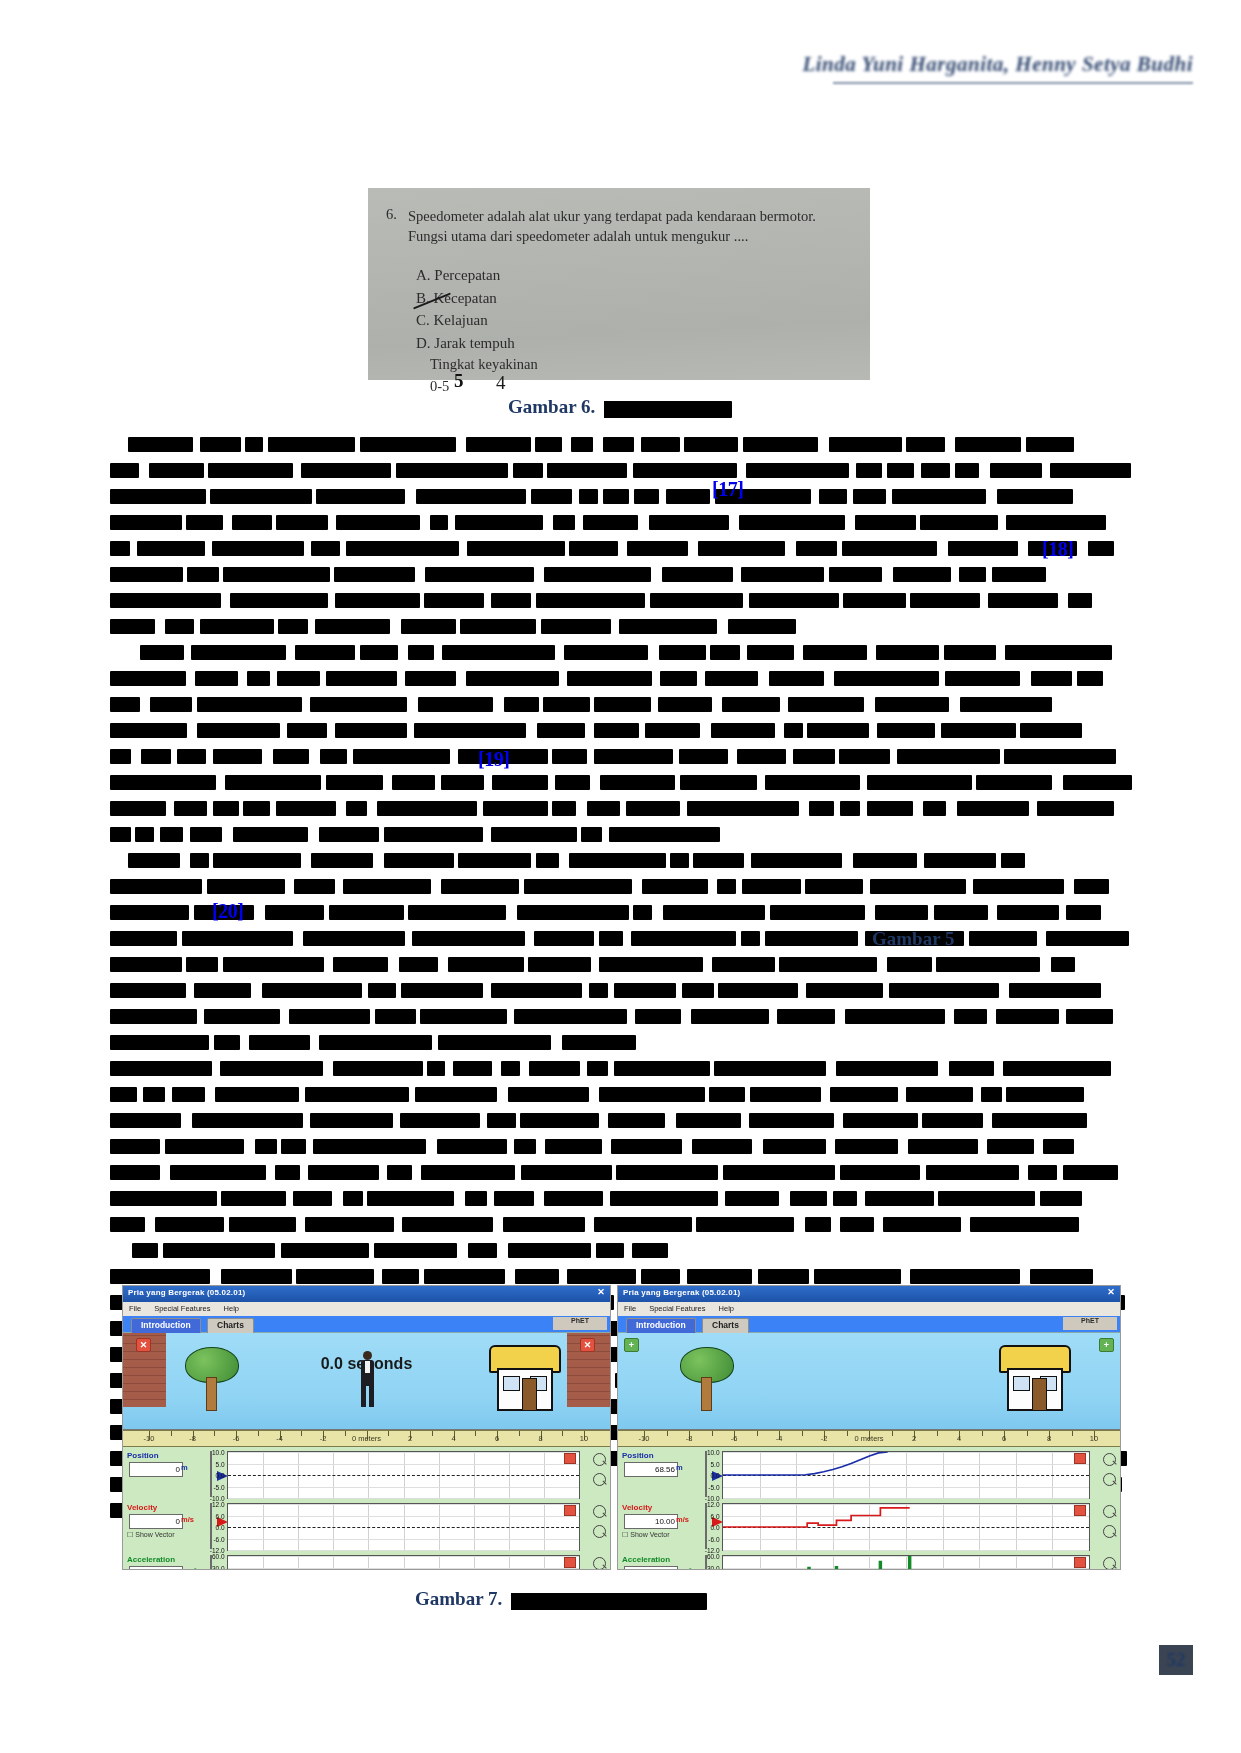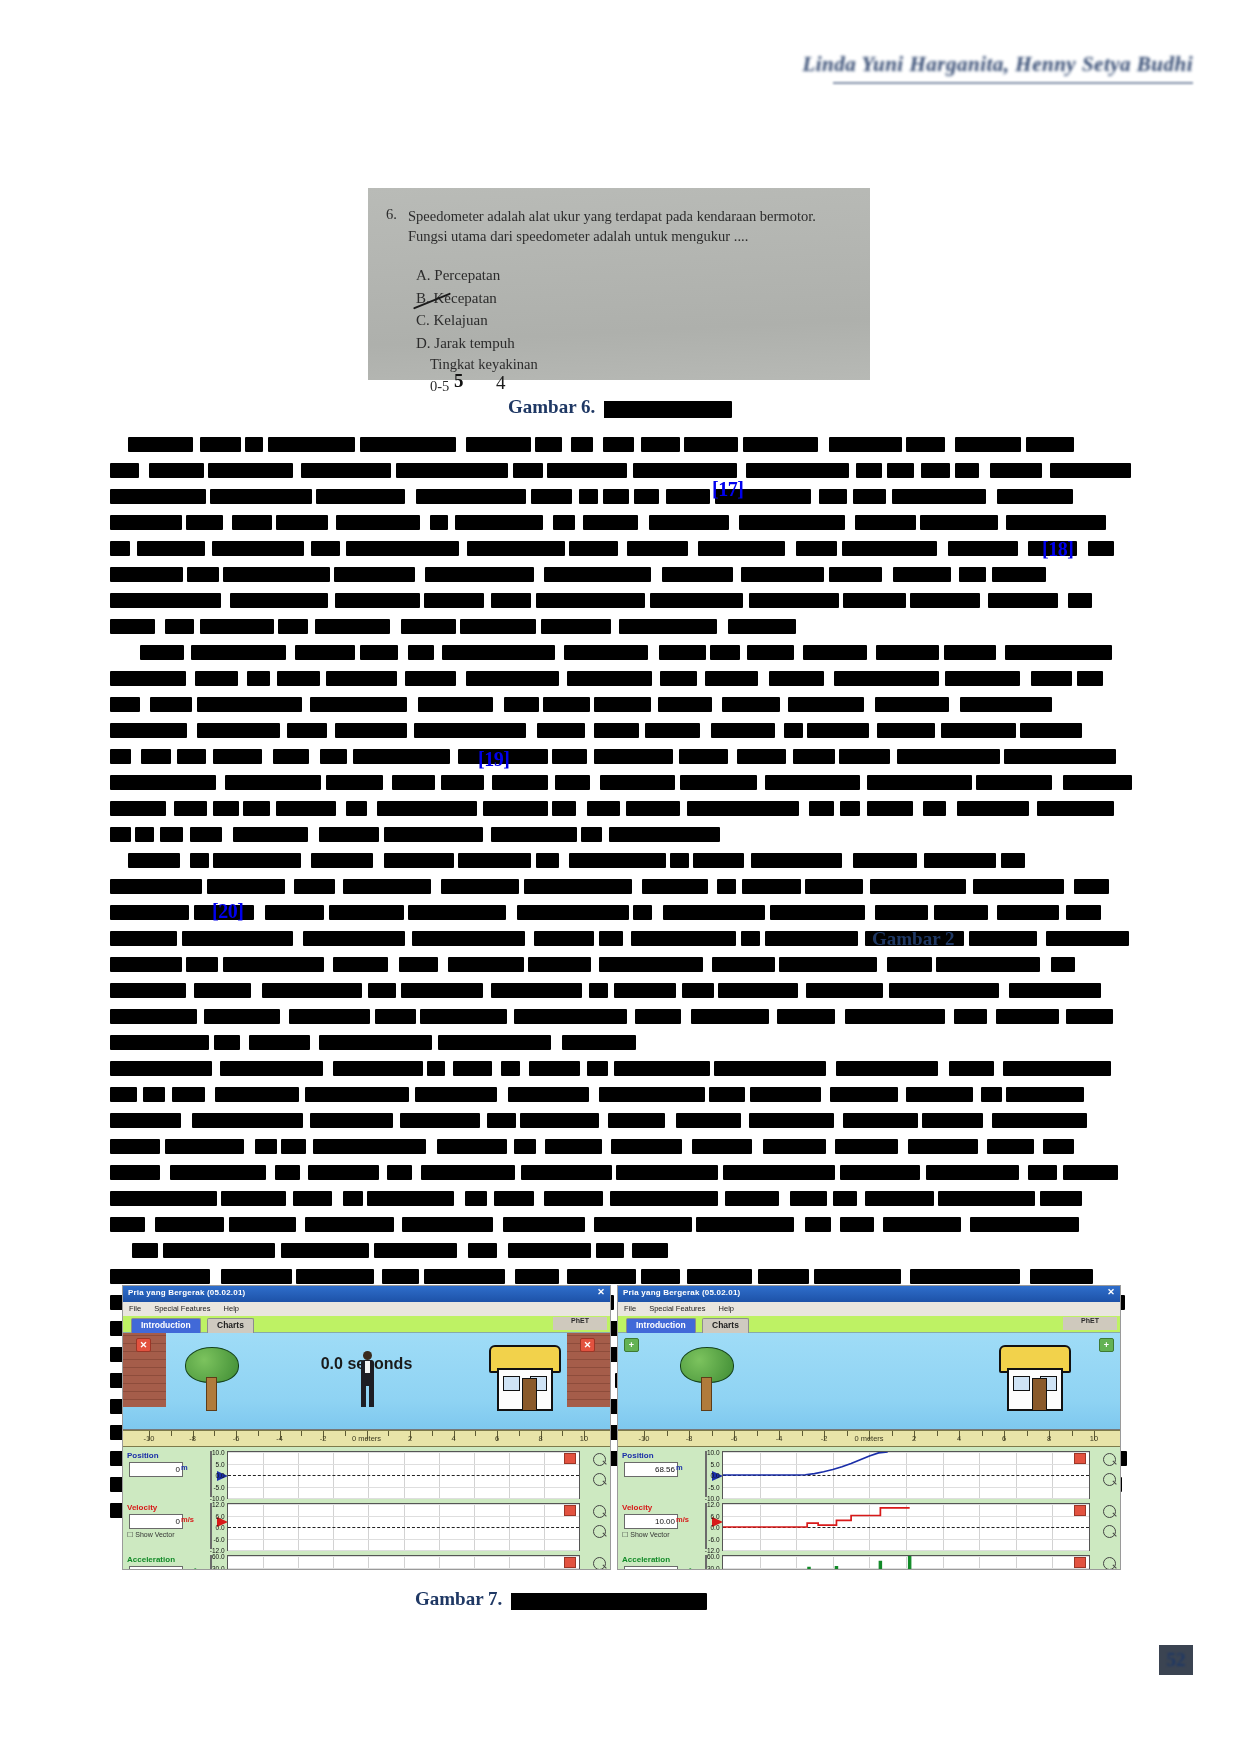--- a/index.html
+++ b/index.html
@@ -45,21 +45,21 @@
   
   .sim{position:absolute;top:1285px;border:1px solid #9a9a9a;background:#ece9e2;
        font-family:"Liberation Sans",sans-serif;overflow:hidden;}
   .sim.left{left:122px;width:487px;height:283px;}
   .sim.right{left:617px;width:502px;height:283px;}
   .tbar{height:14px;background:linear-gradient(180deg,#2f6ecb,#1d52a8);color:#fff;font-size:8px;
         padding:2px 4px 0 5px;position:relative;font-weight:bold;letter-spacing:.2px;}
   .tbar .x{position:absolute;right:5px;top:1px;font-size:9px;font-weight:bold;}
   .menubar{height:12px;background:#e9e6df;font-size:7.5px;color:#222;padding:2px 0 0 6px;}
   .menubar span{margin-right:11px;}
-  .tabs{height:16px;background:#bef264;position:relative;border-bottom:1px solid #8aa;}
+  .tabs{height:16px;background:#3b82f6;position:relative;border-bottom:1px solid #8aa;}
   .tab{position:absolute;top:2px;height:13px;font-size:8.5px;padding:1px 9px 0;border:1px solid #8d8d8d;
        border-bottom:none;border-radius:2px 2px 0 0;}
   .tab.active{left:8px;background:#4169d8;color:#fff;font-weight:bold;}
   .tab.idle{left:84px;background:#cfcac0;color:#222;font-weight:bold;}
   .phet{position:absolute;right:3px;top:1px;width:54px;height:13px;background:#cfc9bd;
         font-size:7px;color:#2b2b2b;text-align:center;filter:blur(.7px);font-weight:bold;}
   .stage{position:relative;height:96px;background:#8ed3f2;border-bottom:1px solid #777;}
   .sky{position:absolute;inset:0;background:linear-gradient(180deg,#9fdcf7 0%,#8fd3f3 70%,#7ec8ef 100%);}
   .wall{position:absolute;top:0;width:43px;height:74px;
         background:repeating-linear-gradient(0deg,#a55d4a 0 7px,#8d4c3b 7px 8px),
@@ -776,21 +776,21 @@
       <div class="blk" style="left: 331px; width: 26px;"></div>
       <div class="blk" style="left: 365px; width: 105px;"></div>
       <div class="blk" style="left: 480px; width: 20px;"></div>
     </div>
   </div>
 
 <div class="cit" style="left:712px;top:478px;">[17]</div>
 <div class="cit" style="left:1042px;top:538px;">[18]</div>
 <div class="cit" style="left:478px;top:748px;">[19]</div>
 <div class="cit" style="left:212px;top:900px;">[20]</div>
-<div class="gref" style="left:872px;top:928px;">Gambar 2</div>
+<div class="gref" style="left:872px;top:928px;">Gambar 5</div>
 
 <div class="sim left">
   <div class="tbar">
     <span>Pria yang Bergerak (05.02.01)</span>
     <span class="x">✕</span>
   </div>
   <div class="menubar">
     <span>File</span>
     <span>Special Features</span>
     <span>Help</span>

